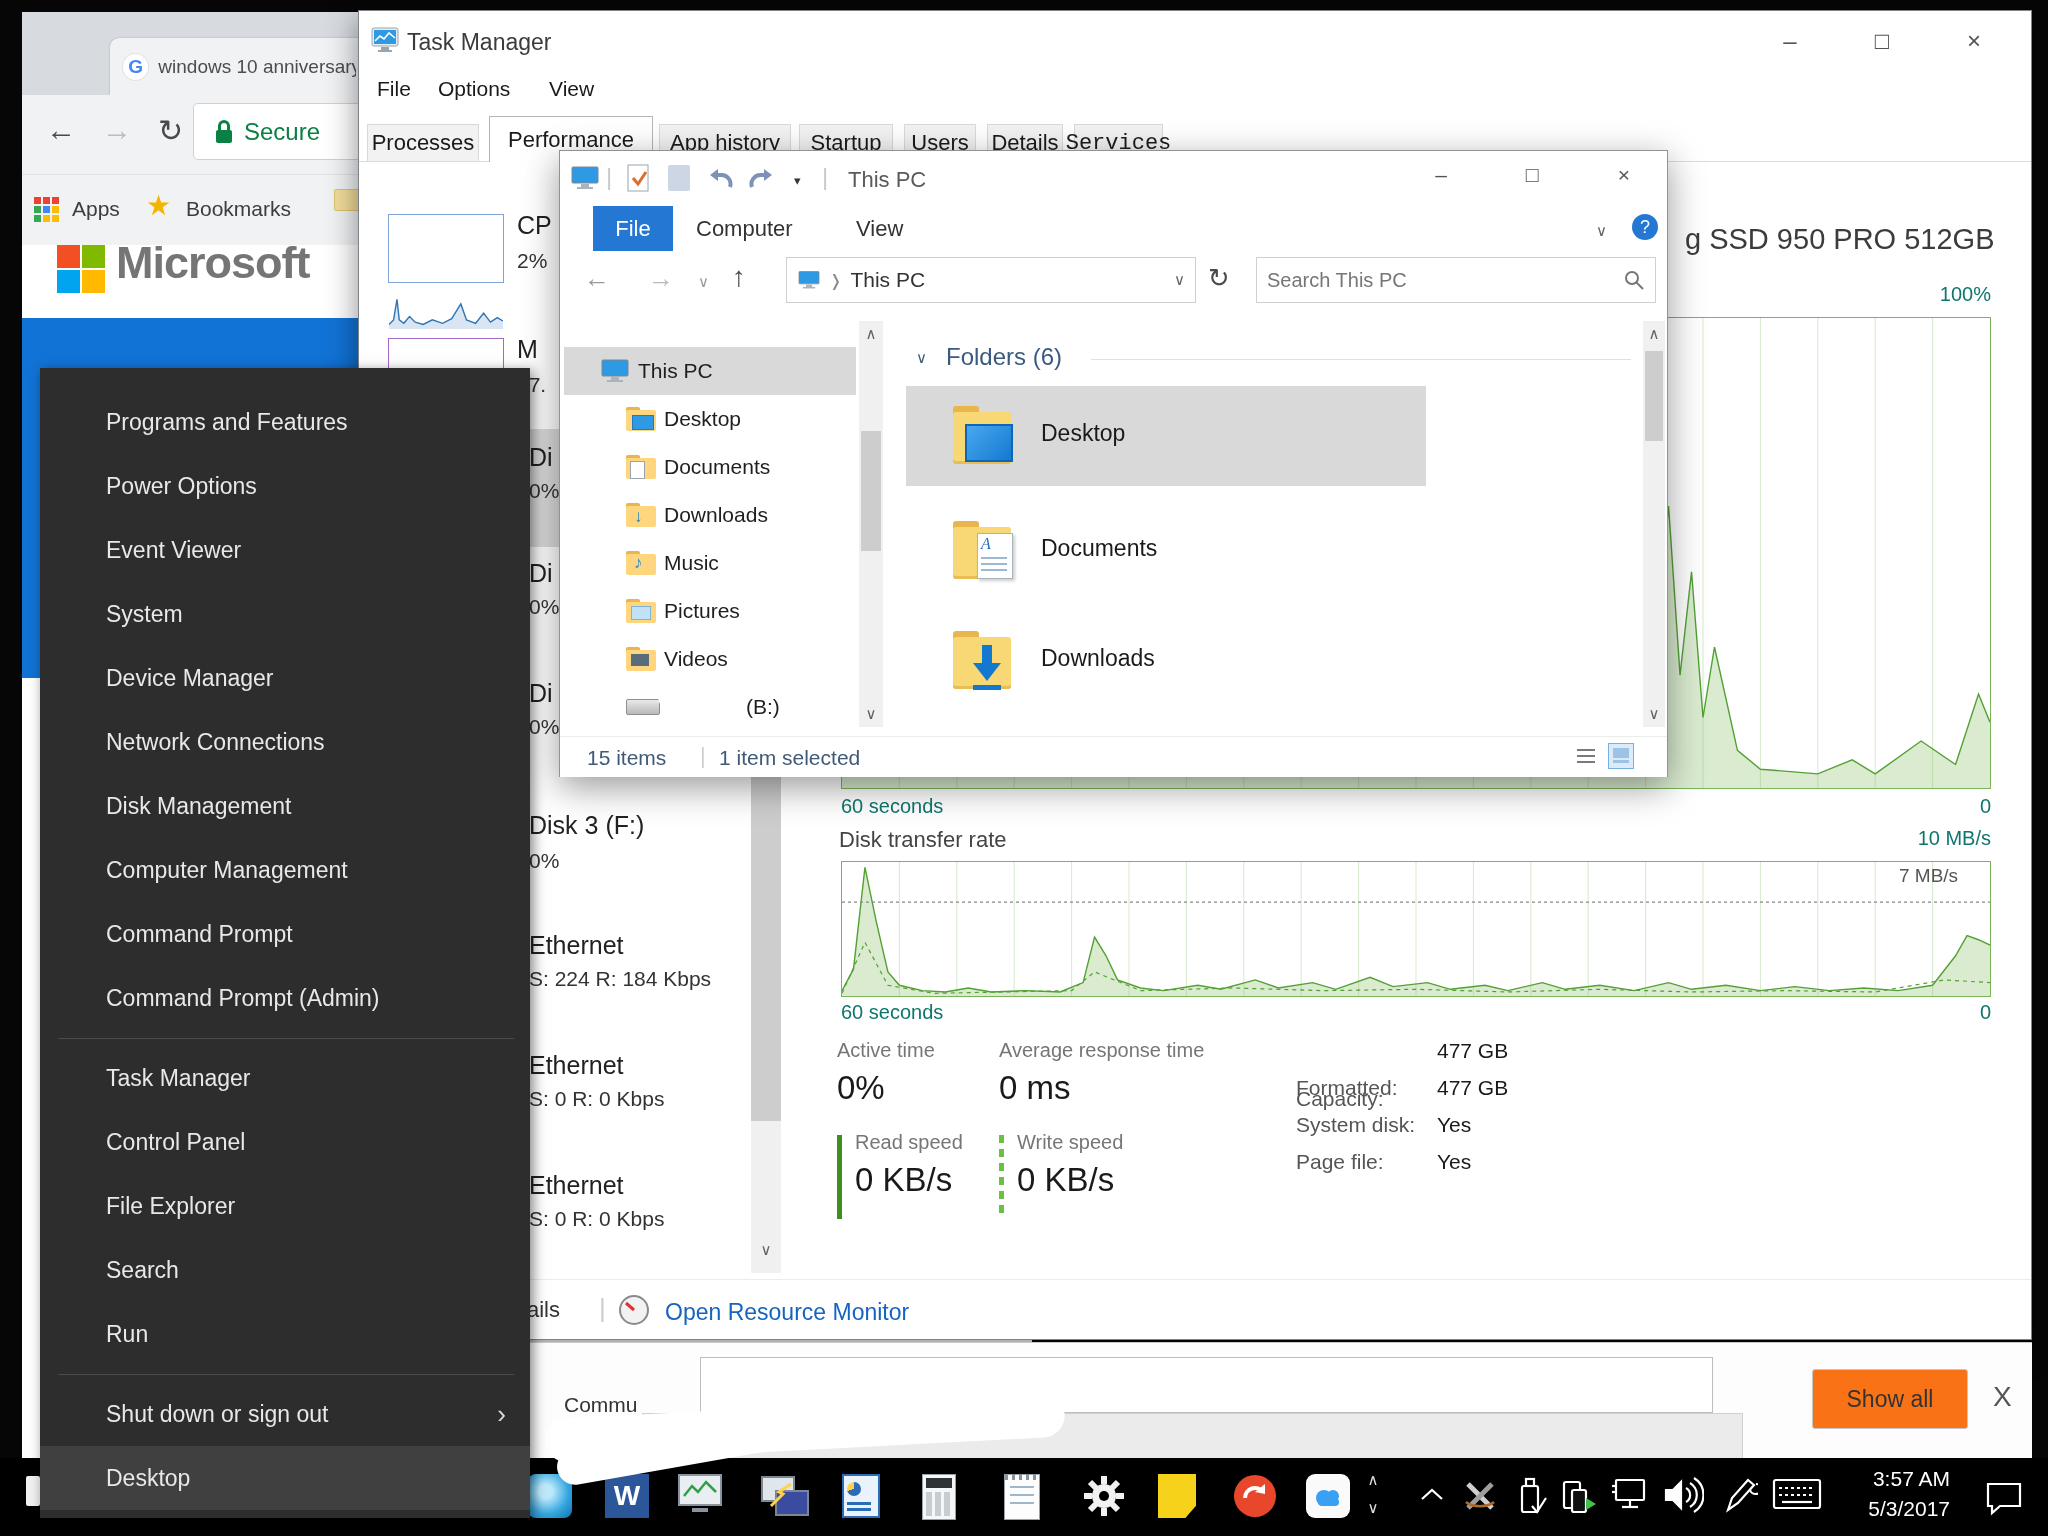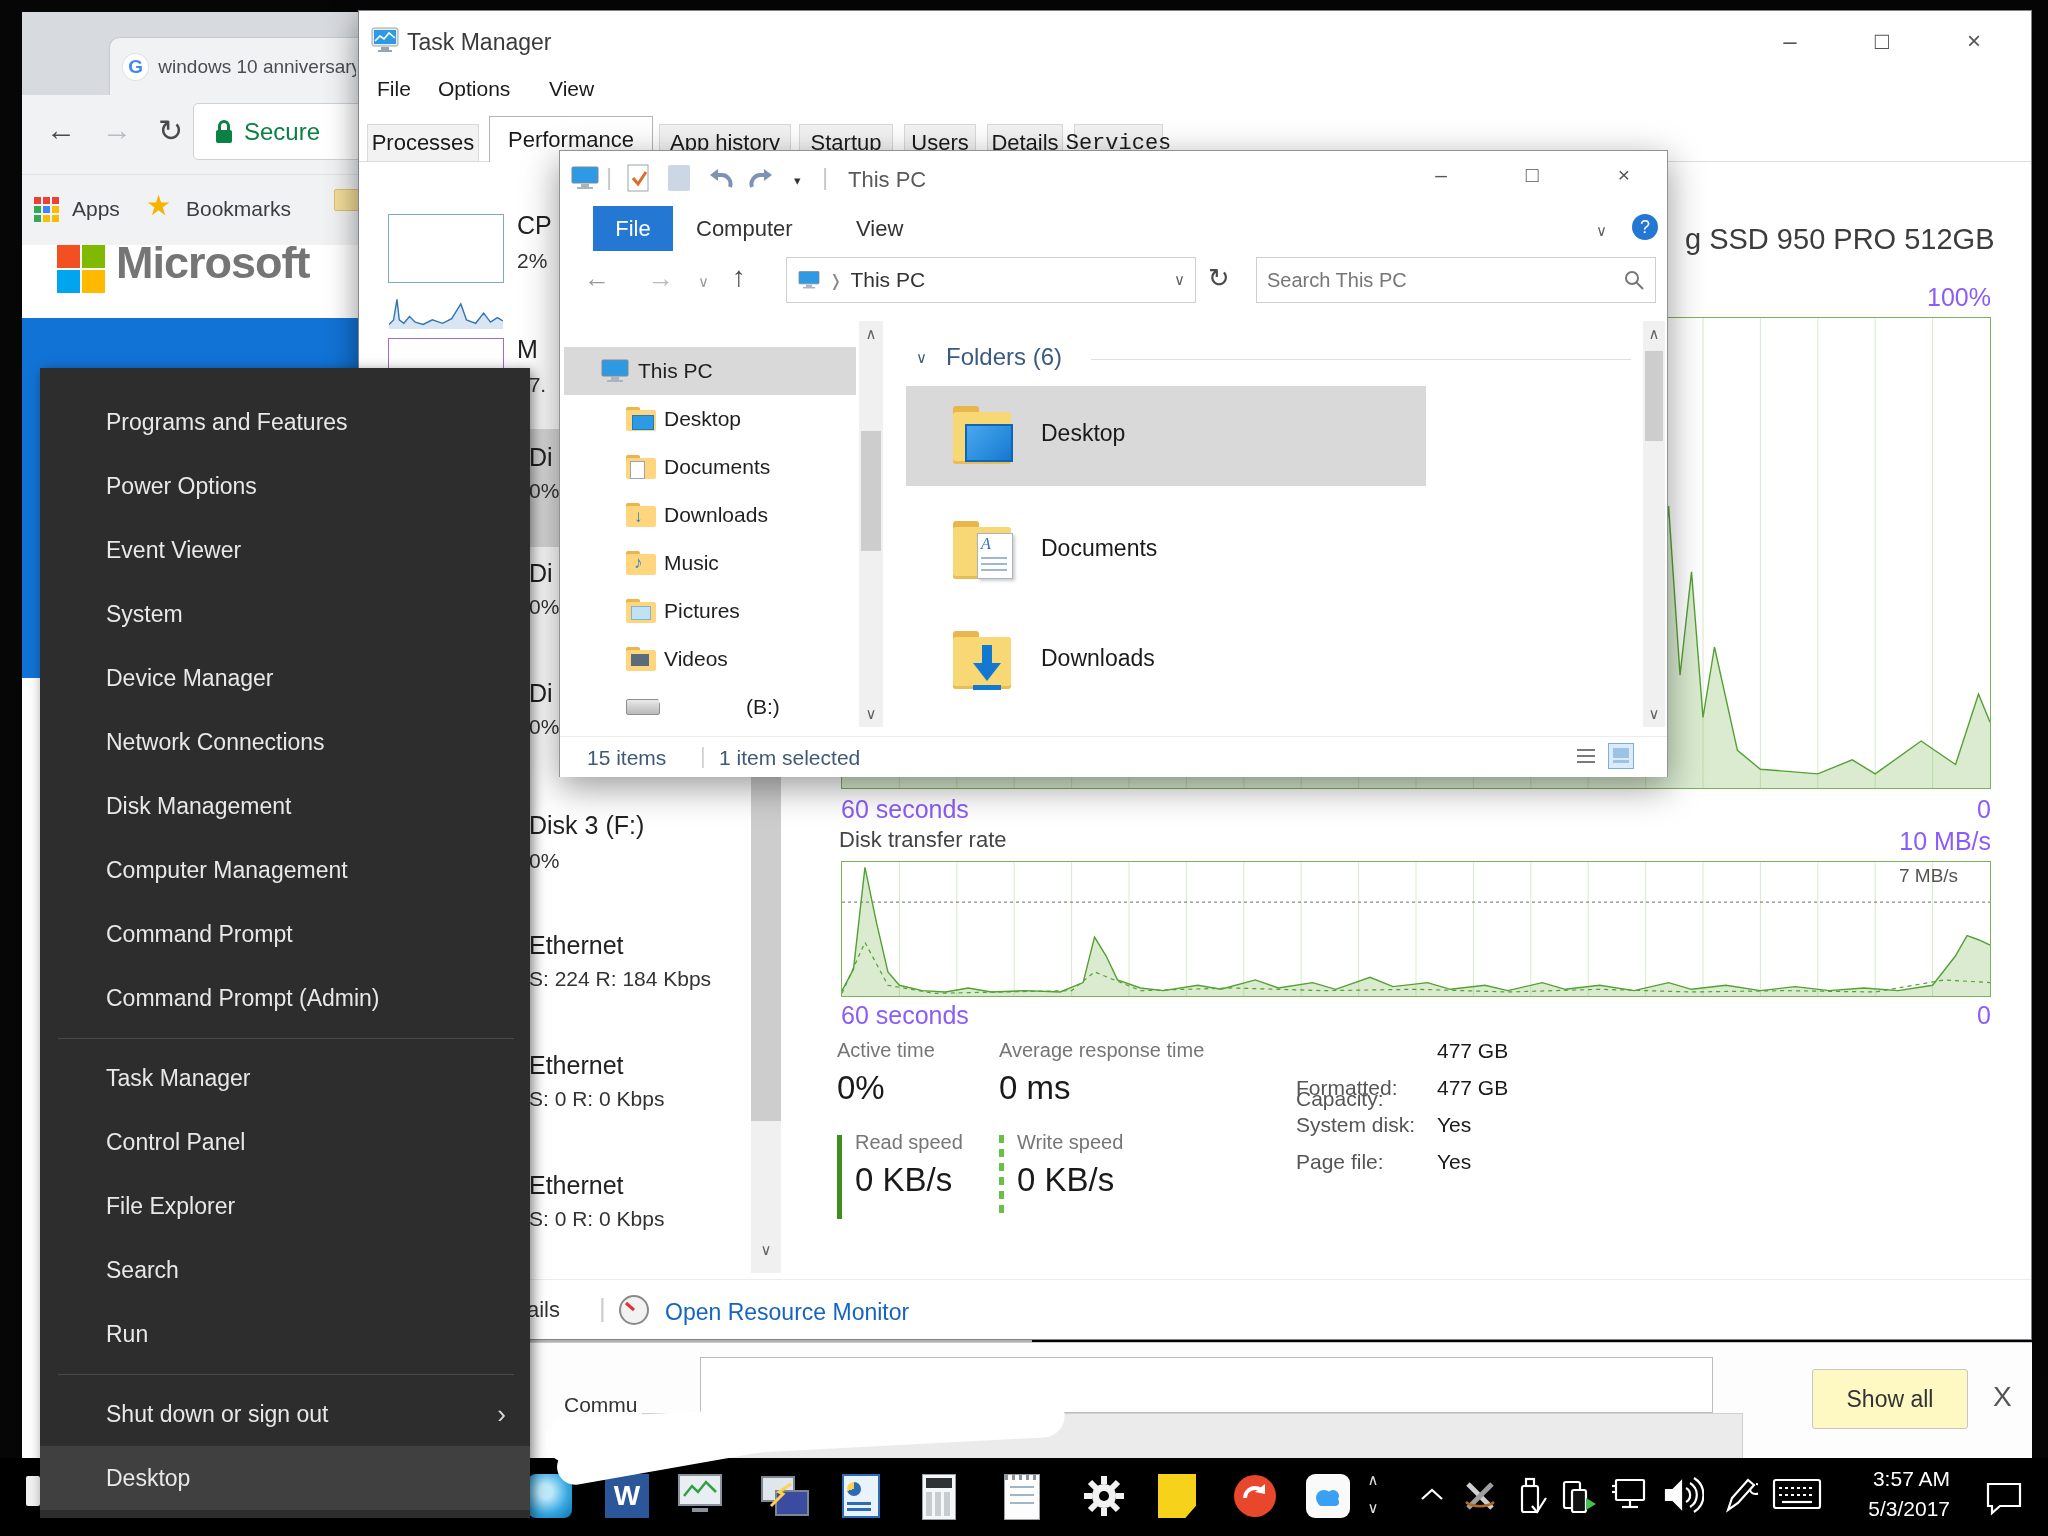--- a/index.html
+++ b/index.html
@@ -39,21 +39,21 @@
   .tmtab{position:absolute;top:8px;height:38px;background:#f2f2f2;border:1px solid #d9d9d9;
       font-size:22px;color:#1a1a1a;display:flex;align-items:center;justify-content:center;box-sizing:border-box;}
   .tmtab.sel{top:0;height:46px;background:#fff;border:1px solid #b5b5b5;border-bottom:none;z-index:2;}
   .tabline{left:0;top:150px;width:100%;height:1px;background:#dcdcdc;}
   .sbname{font-size:25px;color:#222;white-space:nowrap;}
   .sbval{font-size:21px;color:#333;white-space:nowrap;}
   .tile{position:absolute;background:#fff;box-sizing:border-box;}
   .statlab{font-size:20px;color:#767676;white-space:nowrap;}
   .statbig{font-size:33px;color:#1a1a1a;white-space:nowrap;}
   .kv{font-size:21px;white-space:nowrap;}
-  .gaxis{font-size:25px;color:#8b5cf6;}
+  .gaxis{font-size:20px;color:#0f766e;}
   .glabel{font-size:22px;color:#444;}
   .tmlink{font-size:23px;color:#1464c0;}
   .gbox{border:1px solid #79b35a;box-sizing:border-box;background:#fff;}
   .gbox svg{width:100%;height:100%;display:block;}
   
   #fe{left:559px;top:150px;width:1109px;height:627px;background:#fff;border:1px solid #8f9399;
       box-shadow:0 10px 34px rgba(0,0,0,.4);box-sizing:border-box;z-index:3;}
   .fetxt{font-size:21px;color:#333;}
   .qatg{color:#6f86ad;font-size:22px;}
   .fileTab{left:33px;top:0;width:80px;height:45px;background:#2577d4;color:#fff;font-size:22px;
@@ -82,21 +82,21 @@
   
   #winx{left:40px;top:368px;width:490px;height:1150px;background:#2d2d2d;z-index:6;
       box-shadow:3px 3px 12px rgba(0,0,0,.5);padding-top:22px;box-sizing:border-box;}
   .mi{height:64px;line-height:64px;color:#e8e8e8;font-size:23px;padding-left:66px;position:relative;}
   .mi.hl{background:#404040;}
   .msep{height:16px;position:relative;}
   .msep:after{content:"";position:absolute;left:18px;right:16px;top:8px;height:1px;background:#4a4a4a;}
   .subarrow{position:absolute;right:24px;top:0;color:#dcdcdc;font-size:26px;}
   
   #obar{left:530px;top:1342px;width:1502px;height:116px;background:#fdfdfd;border-top:1px solid #c8c8c8;z-index:4;}
-  .showall{left:1282px;top:26px;width:154px;height:58px;background:#fef9c3;border:1px solid #c6c6c6;border-radius:3px;
+  .showall{left:1282px;top:26px;width:154px;height:58px;background:#f97316;border:1px solid #c6c6c6;border-radius:3px;
       display:flex;align-items:center;justify-content:center;font-size:23px;color:#333;}
   
   #taskbar{left:0;top:1458px;width:2048px;height:78px;background:#000;z-index:5;}
   .tbi{position:absolute;top:14px;width:48px;height:48px;}
   .trayg{position:absolute;top:18px;}
   .clock{color:#fff;font-size:21px;text-align:right;line-height:30px;}
   .scrcol{color:#e0e0e0;font-size:15px;text-align:center;width:26px;line-height:1;}
   svg.lineic{stroke:#fff;fill:none;stroke-width:2.2;}
 </style>
 </head>

